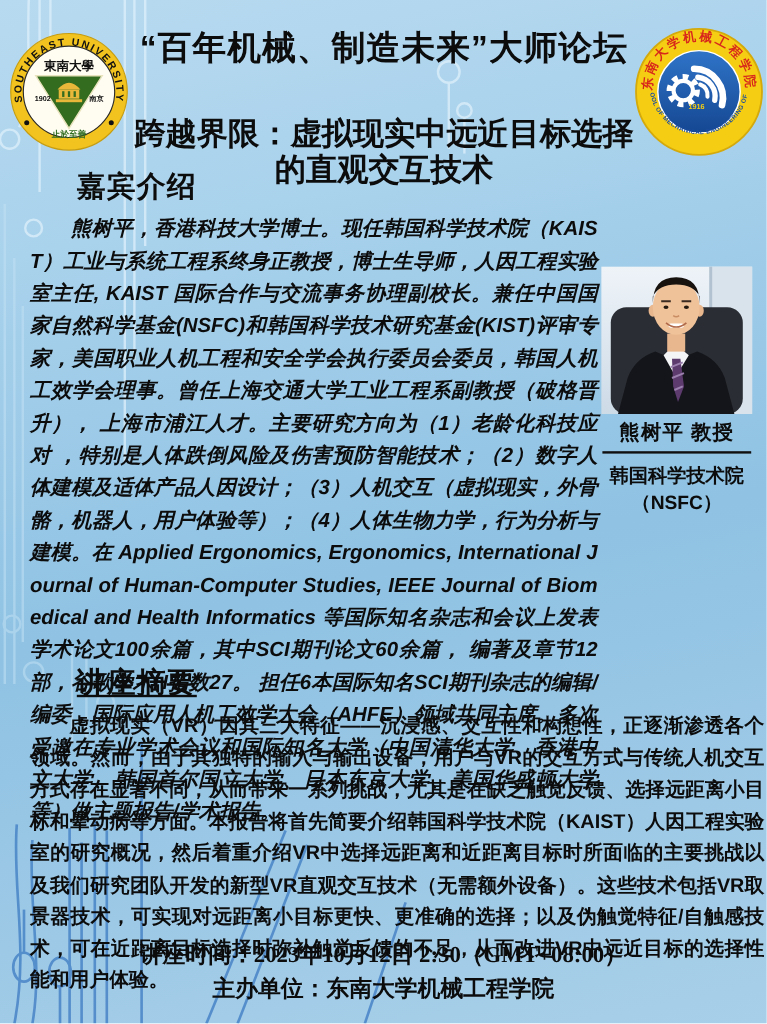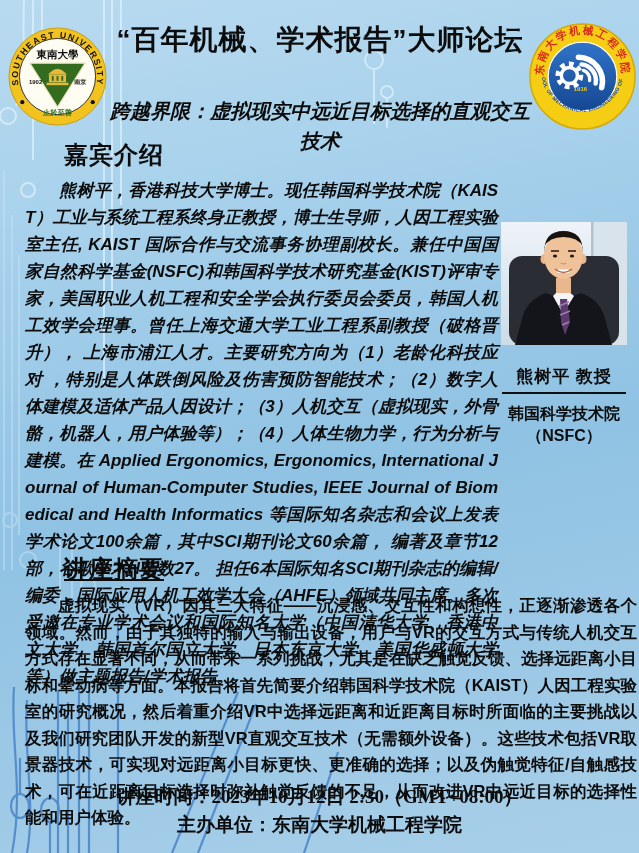--- a/index.html
+++ b/index.html
@@ -7,31 +7,31 @@
        font-family:"Liberation Sans","DejaVu Sans",sans-serif;}
   .poster{position:relative;width:639px;height:853px;overflow:hidden;color:#0c0c0c;
           background:linear-gradient(168deg,#b8daf0 0%,#a9d2ec 22%,#8fc2e3 55%,#9dc9e6 80%,#a8cfe9 100%);}
   .deco{position:absolute;inset:0;pointer-events:none;}
   .logo{position:absolute;}
   .logo-left{left:8px;top:27px;width:99px;height:99px;}
   .logo-right{left:529px;top:23px;width:107px;height:107px;}
   .title{position:absolute;left:100px;top:21px;width:440px;text-align:center;
          font-size:28px;font-weight:bold;line-height:37px;letter-spacing:1px;}
   .subtitle{position:absolute;left:104px;top:96px;width:432px;text-align:center;
-            font-size:20px;font-weight:bold;line-height:30px;font-style:italic;}
+            font-size:26px;font-weight:bold;line-height:30px;}
   .sec-heading{position:absolute;left:33px;font-size:24px;font-weight:bold;letter-spacing:1px;padding-left:31px;}
   .guest-heading{top:139px;}
   .abstract-heading{top:553px;text-decoration:underline;}
   .bodytext{position:absolute;text-align:justify;font-weight:bold;text-indent:2em;
             word-break:break-all;}
   .bio{left:25px;top:177px;width:473px;font-size:17px;line-height:27px;font-style:italic;}
   .abstract{left:25px;top:592px;width:612px;font-size:16.5px;line-height:26.5px;}
   .photo-card{position:absolute;left:501px;top:222px;width:126px;text-align:center;}
   .photo-frame{width:126px;height:123px;display:block;}
-  .photo-name{margin-top:20px;font-size:17px;font-weight:bold;letter-spacing:1px;}
+  .photo-name{margin-top:4px;font-size:17px;font-weight:bold;letter-spacing:1px;}
   .photo-rule{height:2px;background:#101010;margin:4px 1px 9px 1px;}
   .photo-org{font-size:16px;font-weight:bold;line-height:22px;}
   .footer{position:absolute;left:0;top:783px;width:639px;text-align:center;
           font-family:"Liberation Serif","DejaVu Serif",serif;font-weight:600;
           font-size:19px;line-height:27.5px;}
 </style>
 </head>
 <body>
 
 <div class="poster">
@@ -124,21 +124,21 @@
       <circle cx="40" cy="52" r="11" fill="none" stroke="#fff" stroke-width="5.5" stroke-dasharray="4.5 4"></circle>
       <circle cx="40" cy="52" r="8" fill="none" stroke="#fff" stroke-width="3.4"></circle>
       <path d="M49,34 A 24,24 0 0 1 72,64" fill="none" stroke="#fff" stroke-width="5.5" stroke-linecap="round"></path>
       <path d="M52,41 A 16,16 0 0 1 66,60" fill="none" stroke="#fff" stroke-width="4.4" stroke-linecap="round"></path>
       <path d="M54,47 A 9,9 0 0 1 60,57" fill="none" stroke="#fff" stroke-width="3.4" stroke-linecap="round"></path>
     </g>
     <text x="51" y="67" text-anchor="middle" font-size="6" font-weight="bold" fill="#F5CD13">1916</text>
   </svg>
 
   <div class="title">
-    <div>“百年机械、学术报告”大师论坛</div>
+    <div>“百年机械、制造未来”大师论坛</div>
   </div>
   <div class="subtitle">跨越界限：虚拟现实中远近目标选择的直观交互技术</div>
 
   <div class="sec-heading guest-heading">嘉宾介绍</div>
   <div class="bodytext bio">熊树平，香港科技大学博士。现任韩国科学技术院（KAIST）工业与系统工程系终身正教授，博士生导师，人因工程实验室主任, KAIST 国际合作与交流事务协理副校长。兼任中国国家自然科学基金(NSFC)和韩国科学技术研究基金(KIST)评审专家，美国职业人机工程和安全学会执行委员会委员，韩国人机工效学会理事。曾任上海交通大学工业工程系副教授（破格晋升）， 上海市浦江人才。主要研究方向为（1）老龄化科技应对 ，特别是人体跌倒风险及伤害预防智能技术；（2）数字人体建模及适体产品人因设计；（3）人机交互（虚拟现实，外骨骼，机器人，用户体验等）；（4）人体生物力学，行为分析与建模。在 Applied Ergonomics, Ergonomics, International Journal of Human-Computer Studies, IEEE Journal of Biomedical and Health Informatics 等国际知名杂志和会议上发表学术论文100余篇，其中SCI期刊论文60余篇， 编著及章节12部，谷歌学术H指数27。 担任6本国际知名SCI期刊杂志的编辑/编委，国际应用人机工效学大会（AHFE）领域共同主席。多次受邀在专业学术会议和国际知名大学（中国清华大学、香港中文大学、韩国首尔国立大学、日本东京大学、美国华盛顿大学等）做主题报告/学术报告。</div>
 
   <div class="photo-card">
     <svg class="photo-frame" viewBox="0 0 126 123" aria-hidden="true">
       <defs>
         <linearGradient id="photoBg" x1="0" y1="0" x2="0" y2="1">

